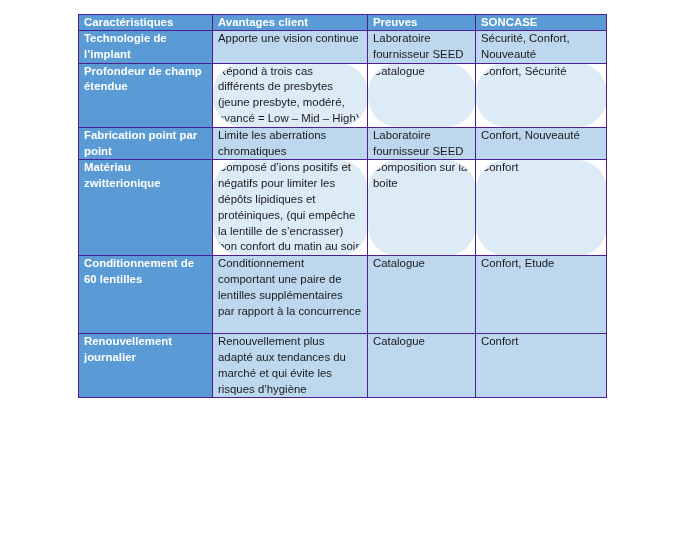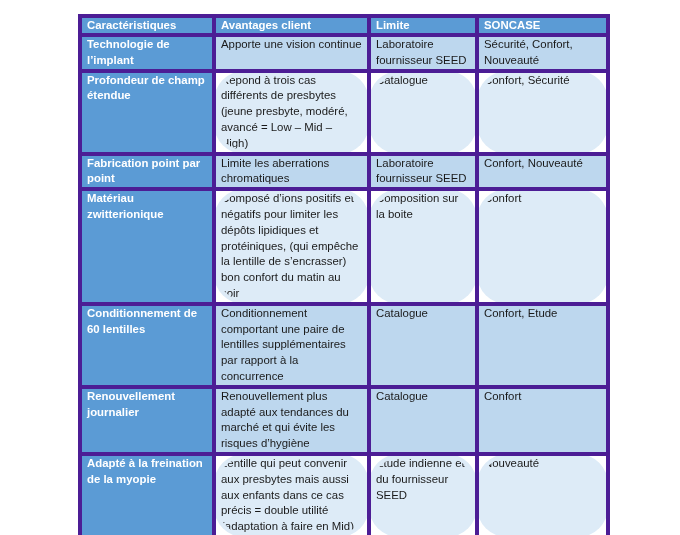--- a/index.html
+++ b/index.html
@@ -19,21 +19,21 @@
       left: 78px;
       top: 14px;
       width: 528px;
       border-collapse: collapse;
       table-layout: fixed;
       font-size: 11.4px;
       line-height: 15.8px;
       color: #1a1a1a;
     }
     .table td, .table th {
-      border: 4px solid #4c1d95;
+      border: 1px solid #4c1d95;
       vertical-align: top;
       padding: 0px 5px 0px 5px;
       text-align: left;
       overflow: hidden;
     }
     .table th {
       background: #5b9bd5;
       color: #ffffff;
       font-weight: bold;
       height: 15px;
@@ -58,21 +58,21 @@
   <colgroup>
     <col class="c1">
       <col class="c2">
       <col class="c3">
       <col class="c4">
   </colgroup>
   <thead>
     <tr>
       <th>Caractéristiques</th>
       <th>Avantages client</th>
-      <th>Limite</th>
+      <th>Preuves</th>
       <th>SONCASE</th>
     </tr>
   </thead>
   <tbody>
     <tr class="odd" style="height:32px">
       <td class="first">Technologie de l’implant</td>
       <td>Apporte une vision continue</td>
       <td>Laboratoire fournisseur SEED</td>
       <td>Sécurité, Confort, Nouveauté</td>
     </tr>
@@ -99,20 +99,14 @@
       <td>Conditionnement comportant une paire de lentilles supplémentaires par rapport à la concurrence</td>
       <td>Catalogue</td>
       <td>Confort, Etude</td>
     </tr>
     <tr class="odd" style="height:63px">
       <td class="first">Renouvellement journalier</td>
       <td>Renouvellement plus adapté aux tendances du marché et qui évite les risques d’hygiène</td>
       <td>Catalogue</td>
       <td>Confort</td>
     </tr>
-    <tr class="even" style="height:79px">
-      <td class="first">Adapté à la freination de la myopie</td>
-      <td>Lentille qui peut convenir aux presbytes mais aussi aux enfants dans ce cas précis = double utilité (adaptation à faire en Mid)</td>
-      <td>Etude indienne et du fournisseur SEED</td>
-      <td>Nouveauté</td>
-    </tr>
   </tbody>
 </table>
 
 </body></html>

